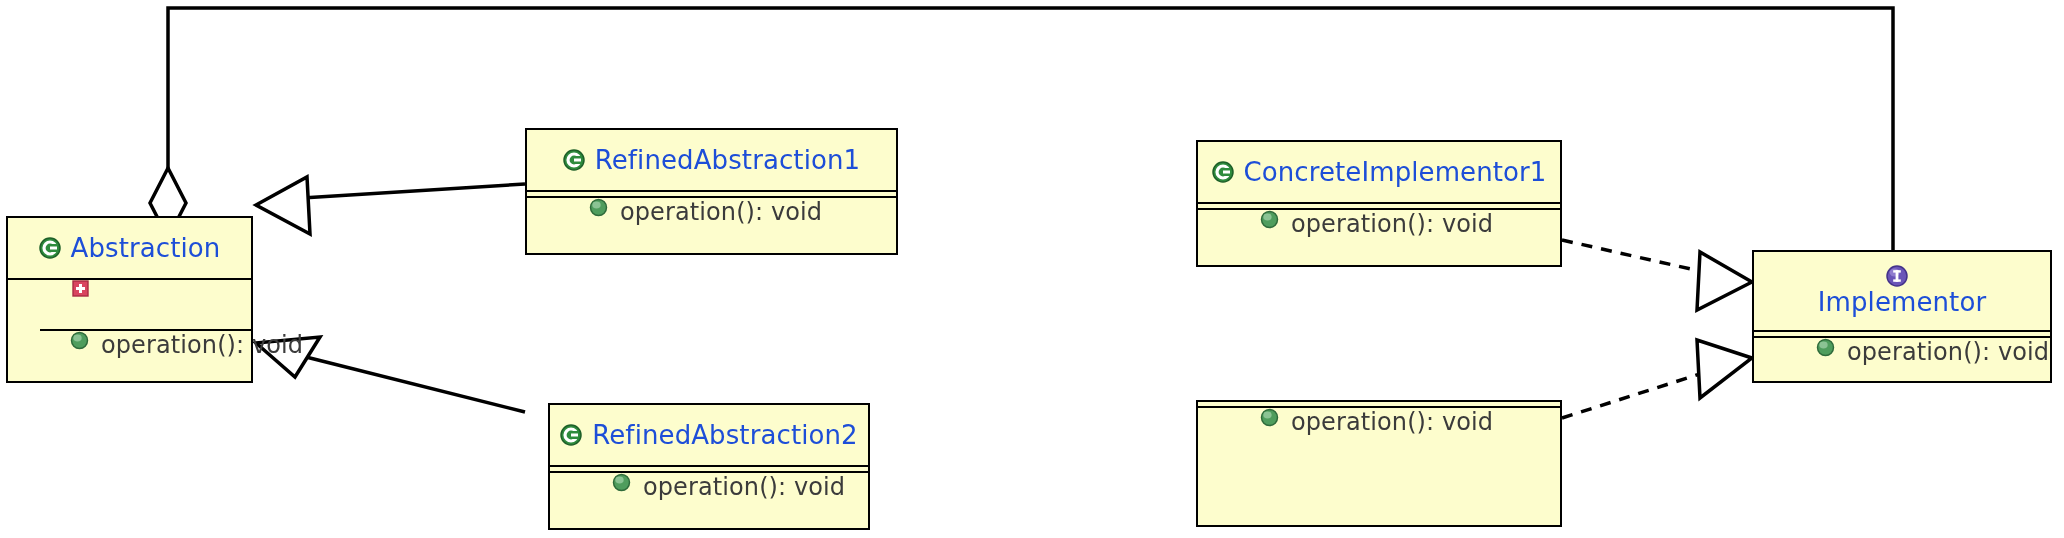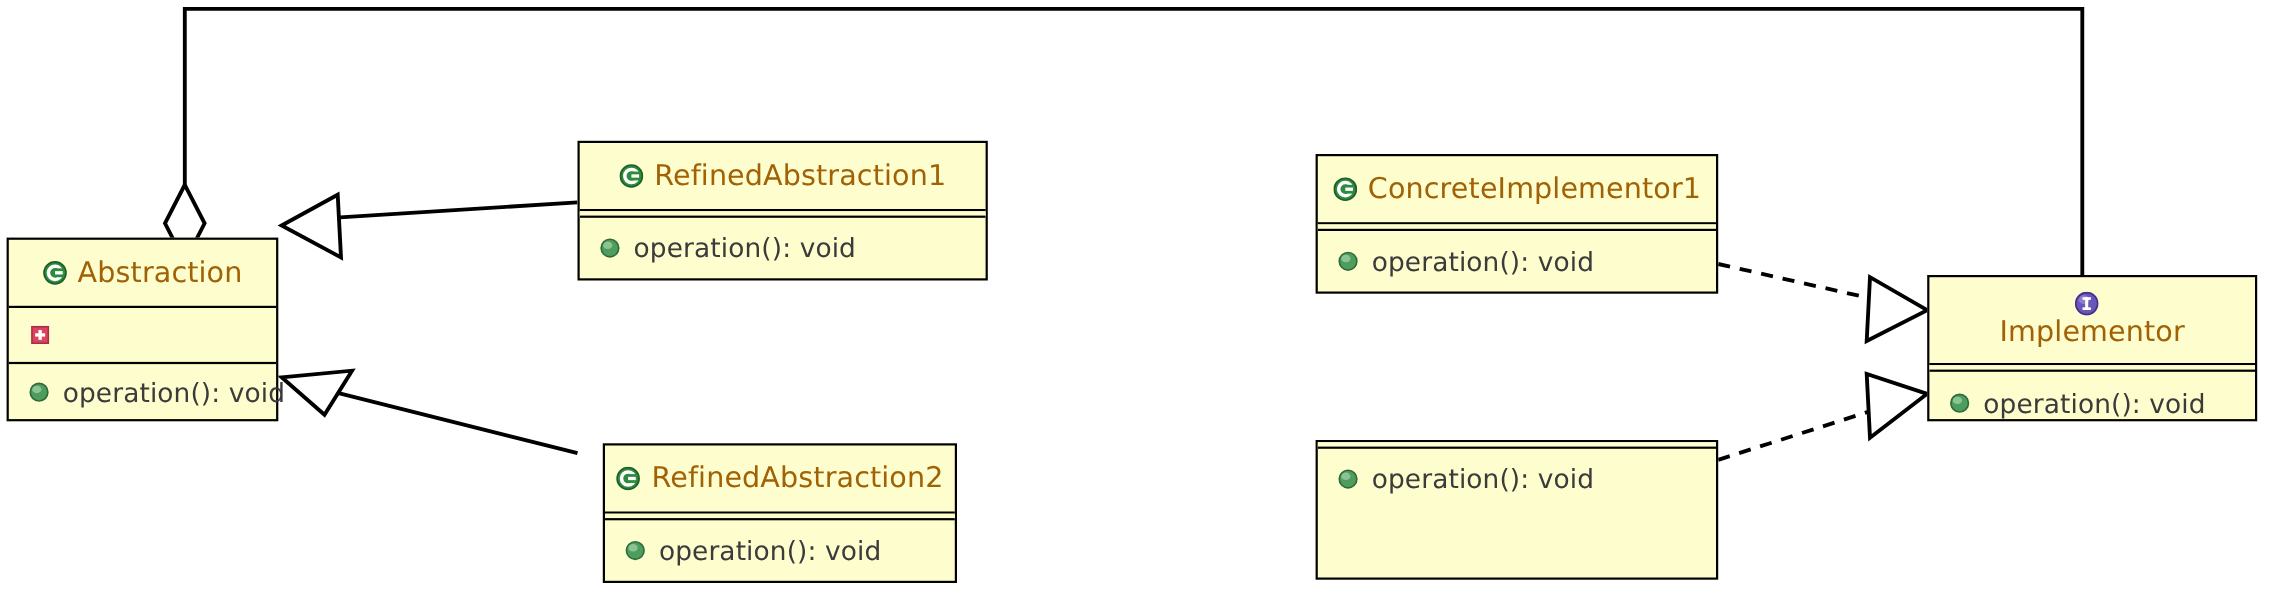--- a/index.html
+++ b/index.html
@@ -37,30 +37,30 @@
     display: flex;
     align-items: center;
     justify-content: center;
     height: 62px;
     padding: 0 14px;
     border-bottom: 2px solid #000000;
   }
   .uml-compartment {
     box-sizing: border-box;
     display: flex;
-    align-items: center;
     height: 51px;
-    padding: 0 8px 0 16px;
+    padding: 0 8px 0 28px;
     border-bottom: 2px solid #000000;
+    margin-left: 32px;
   }
   .uml-compartment:last-child { border-bottom: none; }
 
   .cls-name {
     font-size: 26px;
-    color: #a16207;
+    color: #1d4ed8;
     white-space: nowrap;
     letter-spacing: .1px;
   }
   .member-name {
     font-size: 24px;
     color: #3b3b3b;
     white-space: nowrap;
     letter-spacing: .1px;
   }
 

